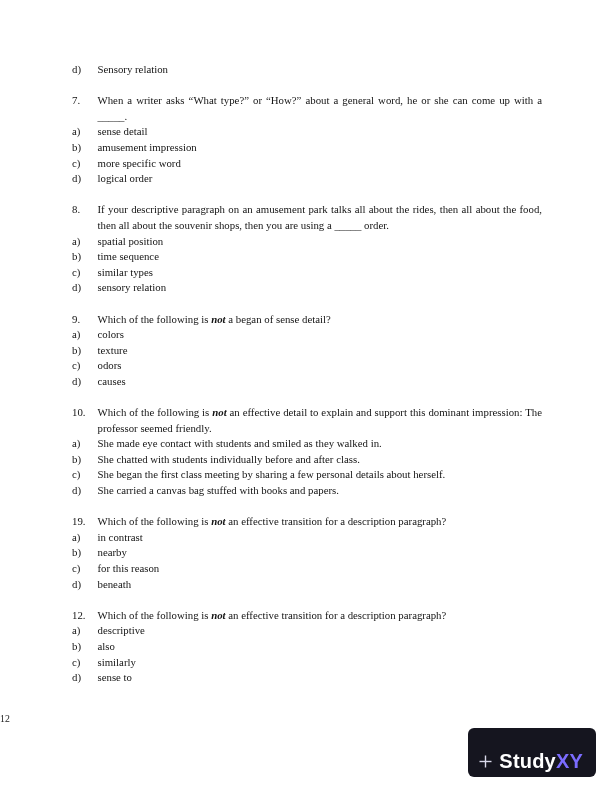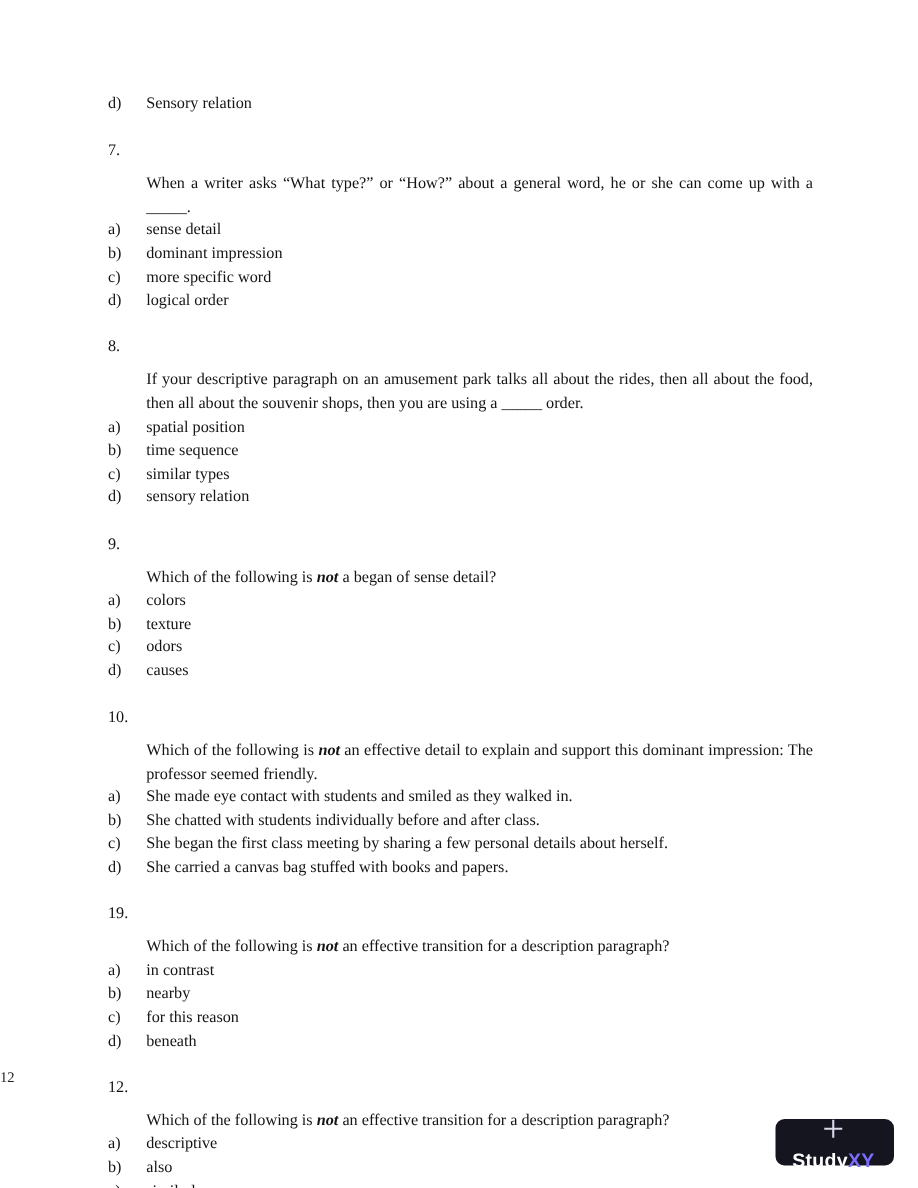--- a/index.html
+++ b/index.html
@@ -16,48 +16,47 @@
   }
   .content {
     position: absolute;
     top: 62px;
     left: 72px;
     right: 70px;
   }
   .row { display: flex; align-items: flex-start; }
   .col-letter { flex: 0 0 25.5px; }
   .col-text { flex: 1; }
-  .q-text { text-align: justify; margin-top: 22px; }
+  .q-text { text-align: justify; }
   .q-text i { font-style: italic; font-weight: bold; }
   .question { margin-top: 15.6px; }
   .page-number {
     position: absolute;
     top: 711px;
     left: 0;
     width: 100%;
     text-align: left;
     font-size: 9.8px;
     color: #222;
   }
   .badge {
     position: absolute;
     right: 16px;
     bottom: 15px;
     height: 31px;
     display: flex;
     align-items: center;
     gap: 7px;
-    padding: 0 13px 0 11px;
+    padding: 18px 13px 0 11px;
     background: #15151f;
     border-radius: 6px;
     font-family: "Liberation Sans", sans-serif;
     font-weight: bold;
-    font-size: 13px;
+    font-size: 20px;
     letter-spacing: 0.2px;
-    flex-direction: column;
   }
   .badge .plus { display: inline-flex; }
   .brand-study { color: #ffffff; }
   .brand-xy { color: #7b6cff; }
 </style>
 </head>
 <body>
 
 <div class="sheet">
   <div class="content">
@@ -71,21 +70,21 @@
       <div class="row">
         <span class="col-letter">7.</span>
         <span class="col-text q-text"><span>When a writer asks “What type?” or “How?” about a general word, he or she can come up with a _____.</span><i></i><span></span></span>
       </div>
       <div class="row">
         <span class="col-letter">a)</span>
         <span class="col-text">sense detail</span>
       </div>
       <div class="row">
         <span class="col-letter">b)</span>
-        <span class="col-text">dominant impression</span>
+        <span class="col-text">amusement impression</span>
       </div>
       <div class="row">
         <span class="col-letter">c)</span>
         <span class="col-text">more specific word</span>
       </div>
       <div class="row">
         <span class="col-letter">d)</span>
         <span class="col-text">logical order</span>
       </div>
     </section>

